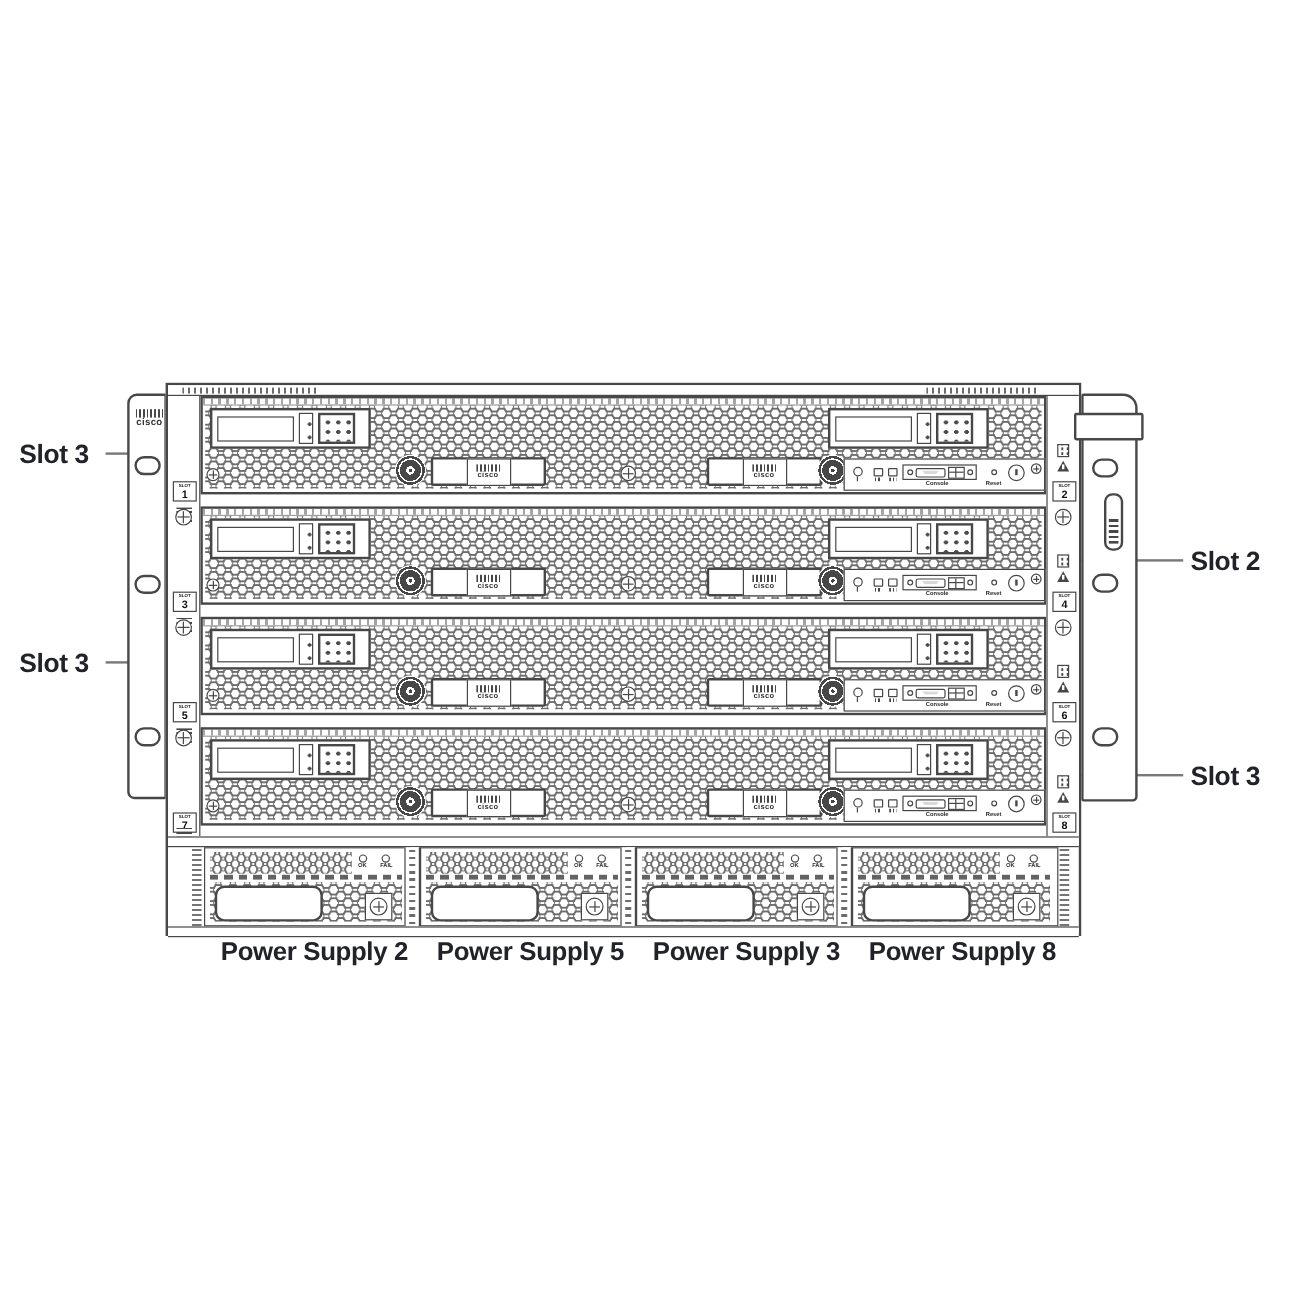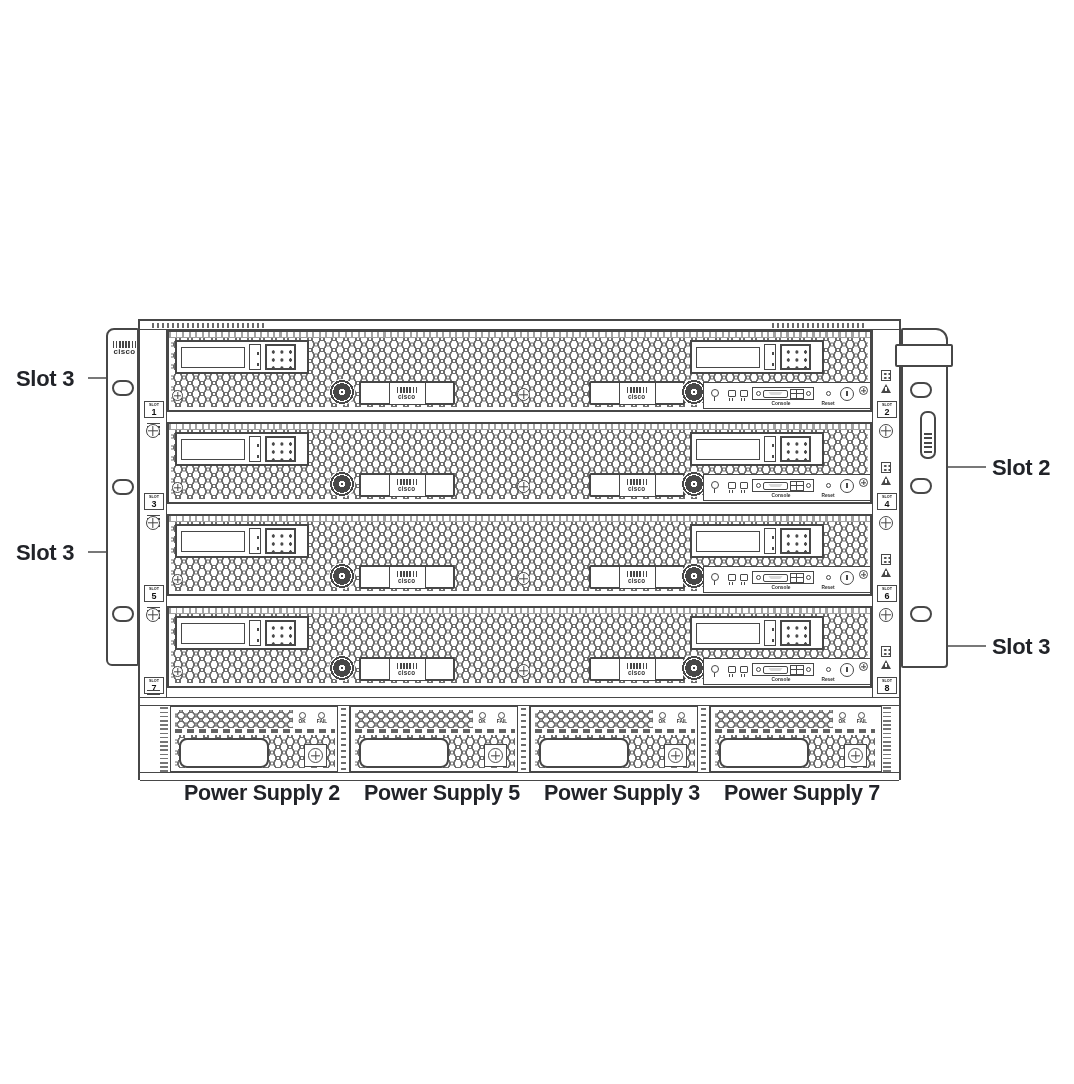--- a/index.html
+++ b/index.html
@@ -464,15 +464,15 @@
         <div class="screw" style="left:3px; top:3px; width:15px; height:15px;"></div>
       </div>
     </div>
 
     <div class="psurail" style="top:451px;"></div>
   </div>
 
   <div class="ps-label" style="left:170px;">Power Supply 2</div>
   <div class="ps-label" style="left:350px;">Power Supply 5</div>
   <div class="ps-label" style="left:530px;">Power Supply 3</div>
-  <div class="ps-label" style="left:710px;">Power Supply 7</div>
+  <div class="ps-label" style="left:710px;">Power Supply 8</div>
 
 </div>
 
 </body></html>

